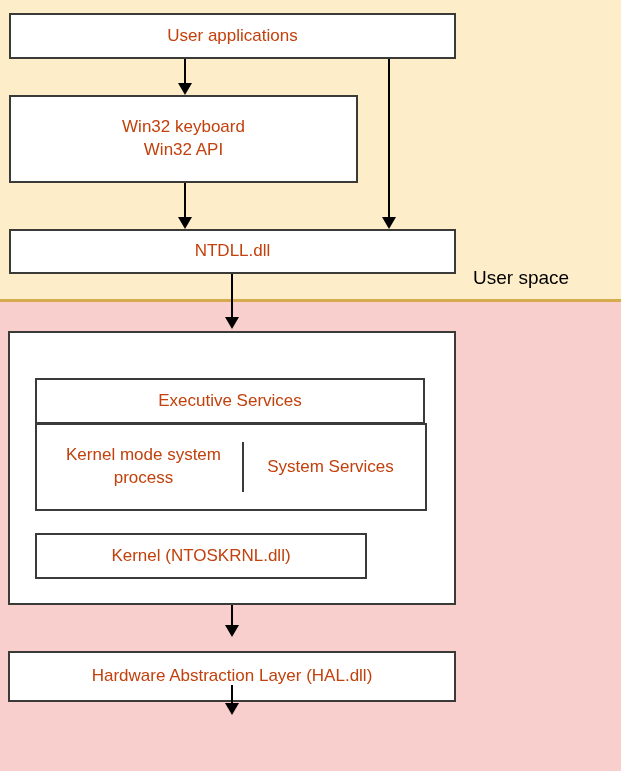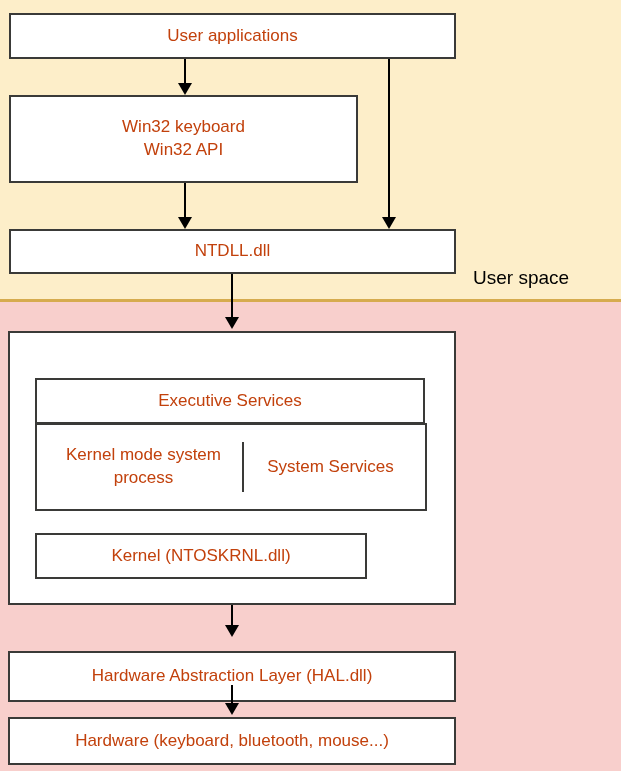--- a/index.html
+++ b/index.html
@@ -185,15 +185,14 @@
   <div class="node" id="node-kernel-ntoskrnl">Kernel (NTOSKRNL.dll)</div>
 
   <div class="arrow-line" style="left:231px; top:605px; height:23px;"></div>
   <div class="arrow-head" style="left:225px; top:625px;"></div>
 
   <div class="node" id="node-hal">Hardware Abstraction Layer (HAL.dll)</div>
 
   <div class="arrow-line" style="left:231px; top:685px; height:21px;"></div>
   <div class="arrow-head" style="left:225px; top:703px;"></div>
 
-  <div class="node" id="node-hardware">Hardware (keyboard, bluetooth, mouse...)</div>
 
 </div>
 
 </body></html>

